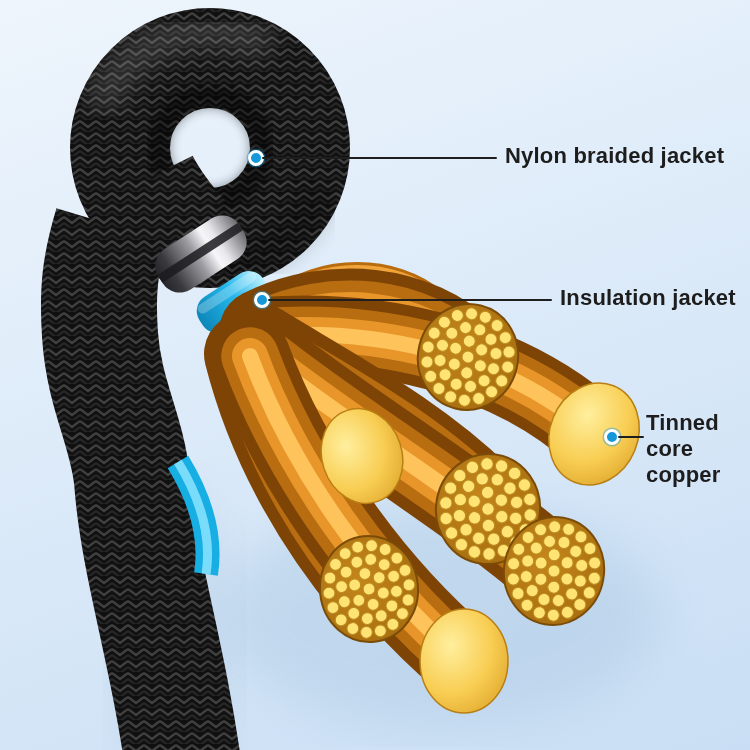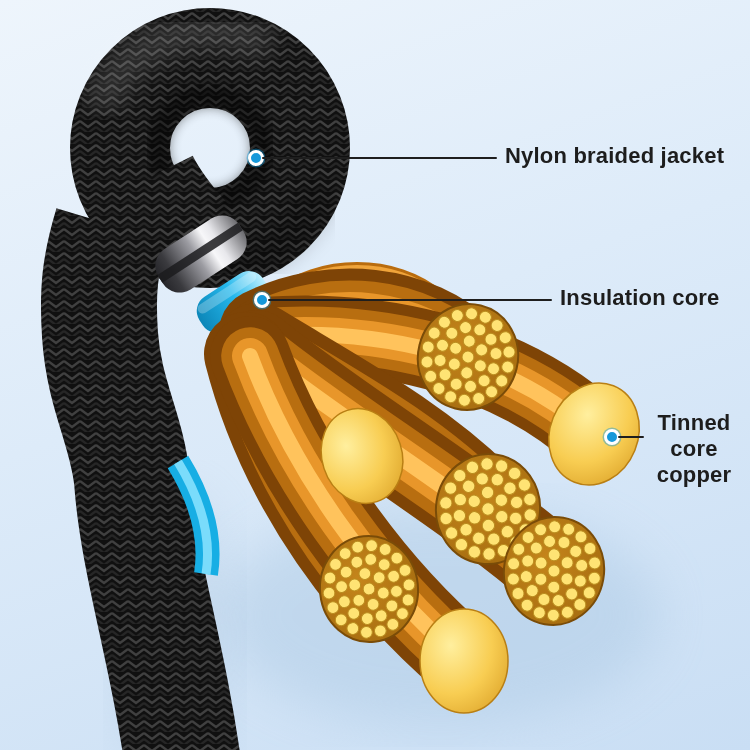--- a/index.html
+++ b/index.html
@@ -29,21 +29,20 @@
     position:absolute;
     width:10px;height:10px;
     border-radius:50%;
     background:#1598da;
     border:3px solid #ffffff;
     box-shadow:0 0 0 1.5px rgba(21,152,218,.45);
   }
   .callout-multiline{
     position:absolute;
     width:96px;
-    text-align:center;
     line-height:26px;
   }
   .callout-multiline span{display:block;}
   .strand-dot{fill:#ffe374;stroke:#bb8d1f;stroke-width:1;}
 </style>
 </head>
 <body>
 
 <div id="stage">
 
@@ -323,21 +322,21 @@
         </g>
       </g>
   </svg>
 
   <div class="callout-dot" style="left:248px;top:150px;"></div>
   <div class="callout-line" style="left:262px;top:157px;width:235px;"></div>
   <div class="callout-label" style="left:505px;top:143px;">Nylon braided jacket</div>
 
   <div class="callout-dot" style="left:254px;top:292px;"></div>
   <div class="callout-line" style="left:268px;top:299px;width:284px;"></div>
-  <div class="callout-label" style="left:560px;top:285px;">Insulation core</div>
+  <div class="callout-label" style="left:560px;top:285px;">Insulation jacket</div>
 
   <div class="callout-dot" style="left:604px;top:429px;"></div>
   <div class="callout-line" style="left:618px;top:436px;width:26px;"></div>
   <div class="callout-label callout-multiline" style="left:646px;top:410px;">
     <span>Tinned</span>
     <span>core</span>
     <span>copper</span>
   </div>
 
 </div>

